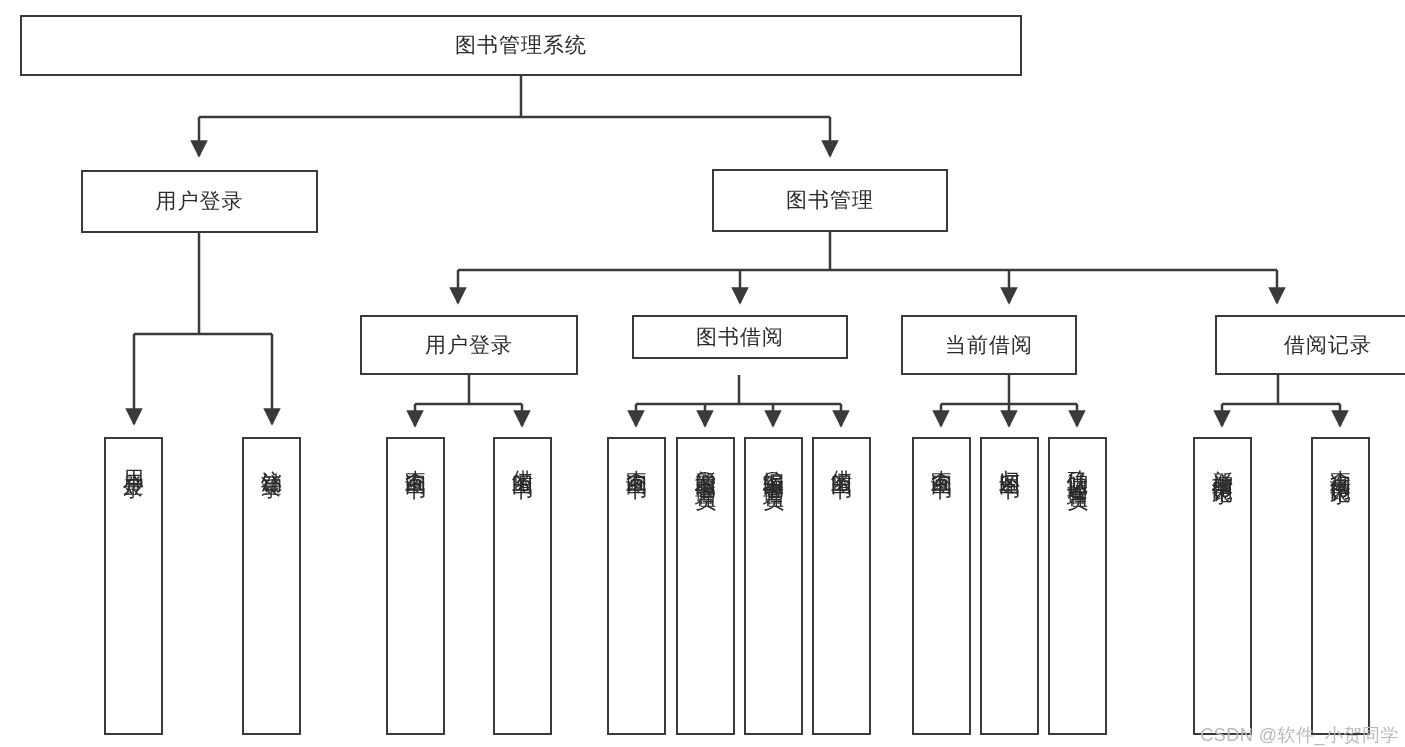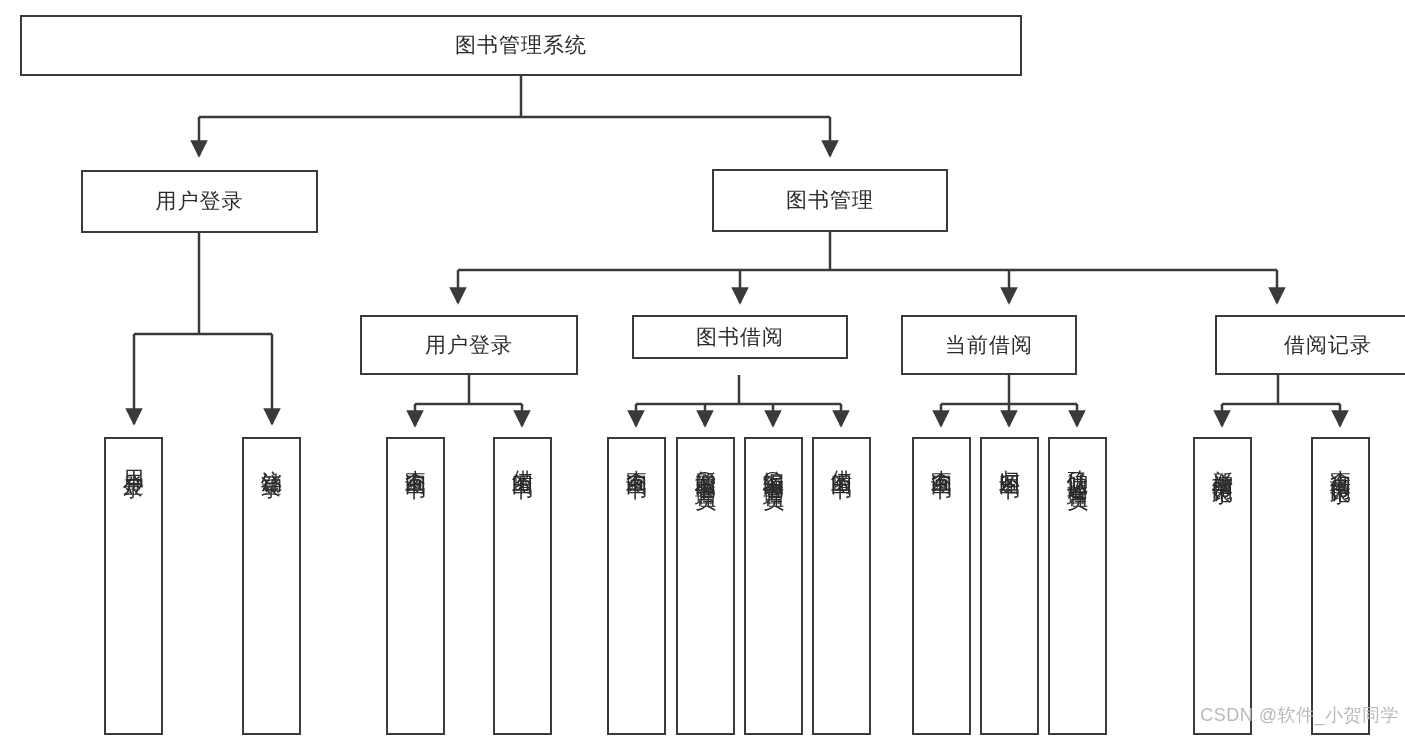--- a/index.html
+++ b/index.html
@@ -38,21 +38,21 @@
     text-orientation:upright;
     font-size:21px;
     letter-spacing:3px;
     line-height:1.05;
     white-space:nowrap;
     text-align:start;
   }
   .watermark{
     position:absolute;
     right:6px;
-    bottom:20px;
+    bottom:0;
     font-size:18px;
     color:#b9b9b9;
     letter-spacing:0.5px;
     white-space:nowrap;
     pointer-events:none;
   }
 </style>
 </head>
 <body>
 

